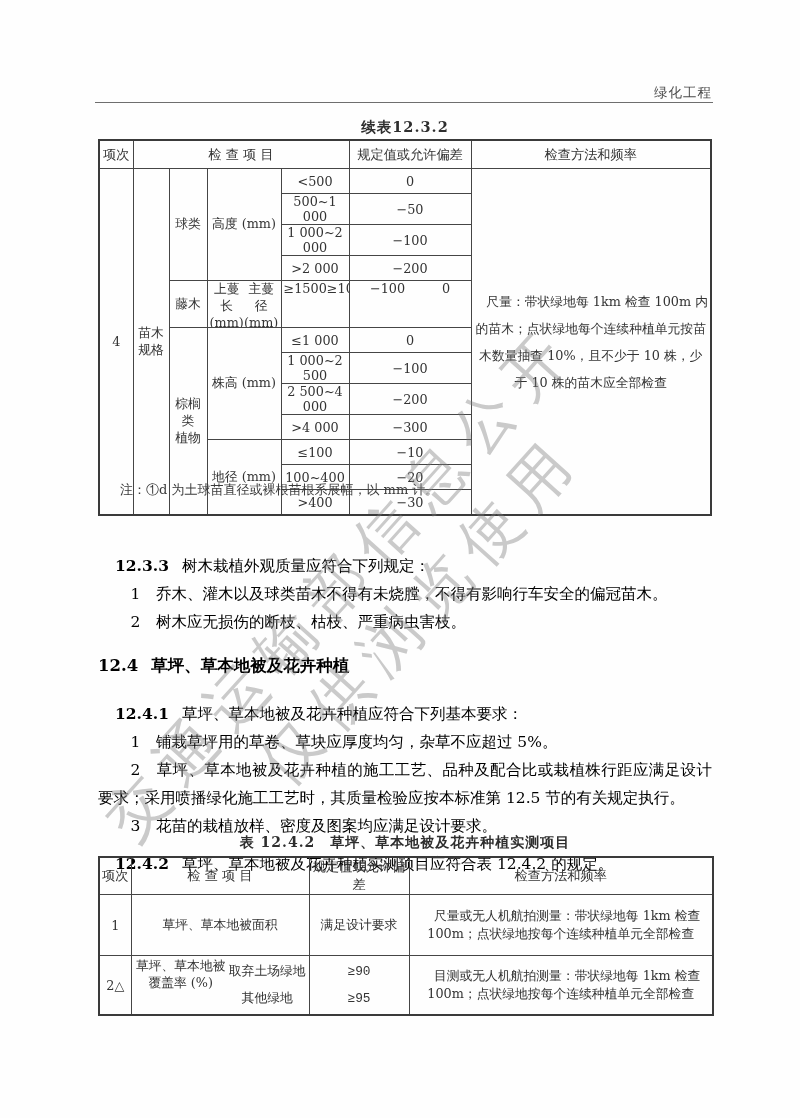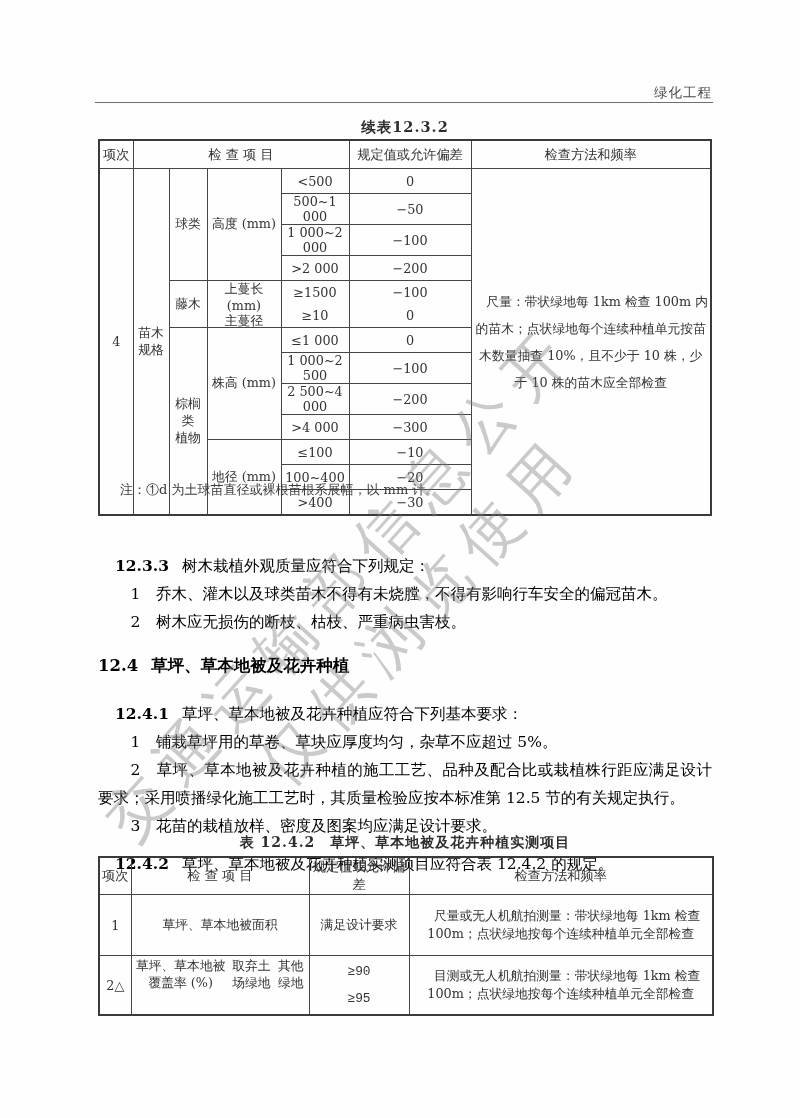--- a/index.html
+++ b/index.html
@@ -39,25 +39,25 @@
   .t2 .r2 td{height:58px;}
 
   .cell-method{
     text-align:justify;vertical-align:middle;
     padding:6px 10px;font-size:13.4px;line-height:27px;text-indent:1em;
   }
   .cell-method2{
     text-align:justify;vertical-align:middle;
     padding:3px 9px;font-size:12.8px;line-height:18.5px;text-indent:1em;
   }
-  .stack{display:flex;flex-direction:column;justify-content:space-around;height:46px;}
+  .stack{display:flex;flex-direction:row;justify-content:space-around;height:46px;}
   .vstack2{display:flex;flex-direction:column;justify-content:space-around;height:54px;font-family:Liberation Mono, monospace;}
   .r2-flex{display:flex;height:54px;align-items:stretch;}
   .r2-name{flex:1.2;display:flex;flex-direction:column;justify-content:flex-start;}
-  .r2-subs{flex:1;display:flex;flex-direction:row;justify-content:space-around;}
+  .r2-subs{flex:1;display:flex;flex-direction:column;justify-content:space-around;}
 
   
   .note{position:absolute;left:120px;top:481px;width:560px;font-size:13px;color:#3a3a3a;}
 
   
   .sec{position:absolute;left:98px;width:614px;font-size:15.5px;line-height:28px;text-align:justify;color:#000000;margin-top:40px;}
   .sec p{margin:0;}
   .indent1{text-indent:1.1em;}
   .indent2{text-indent:2.1em;}
   .bnum{font-weight:bold;margin-right:13px;}

